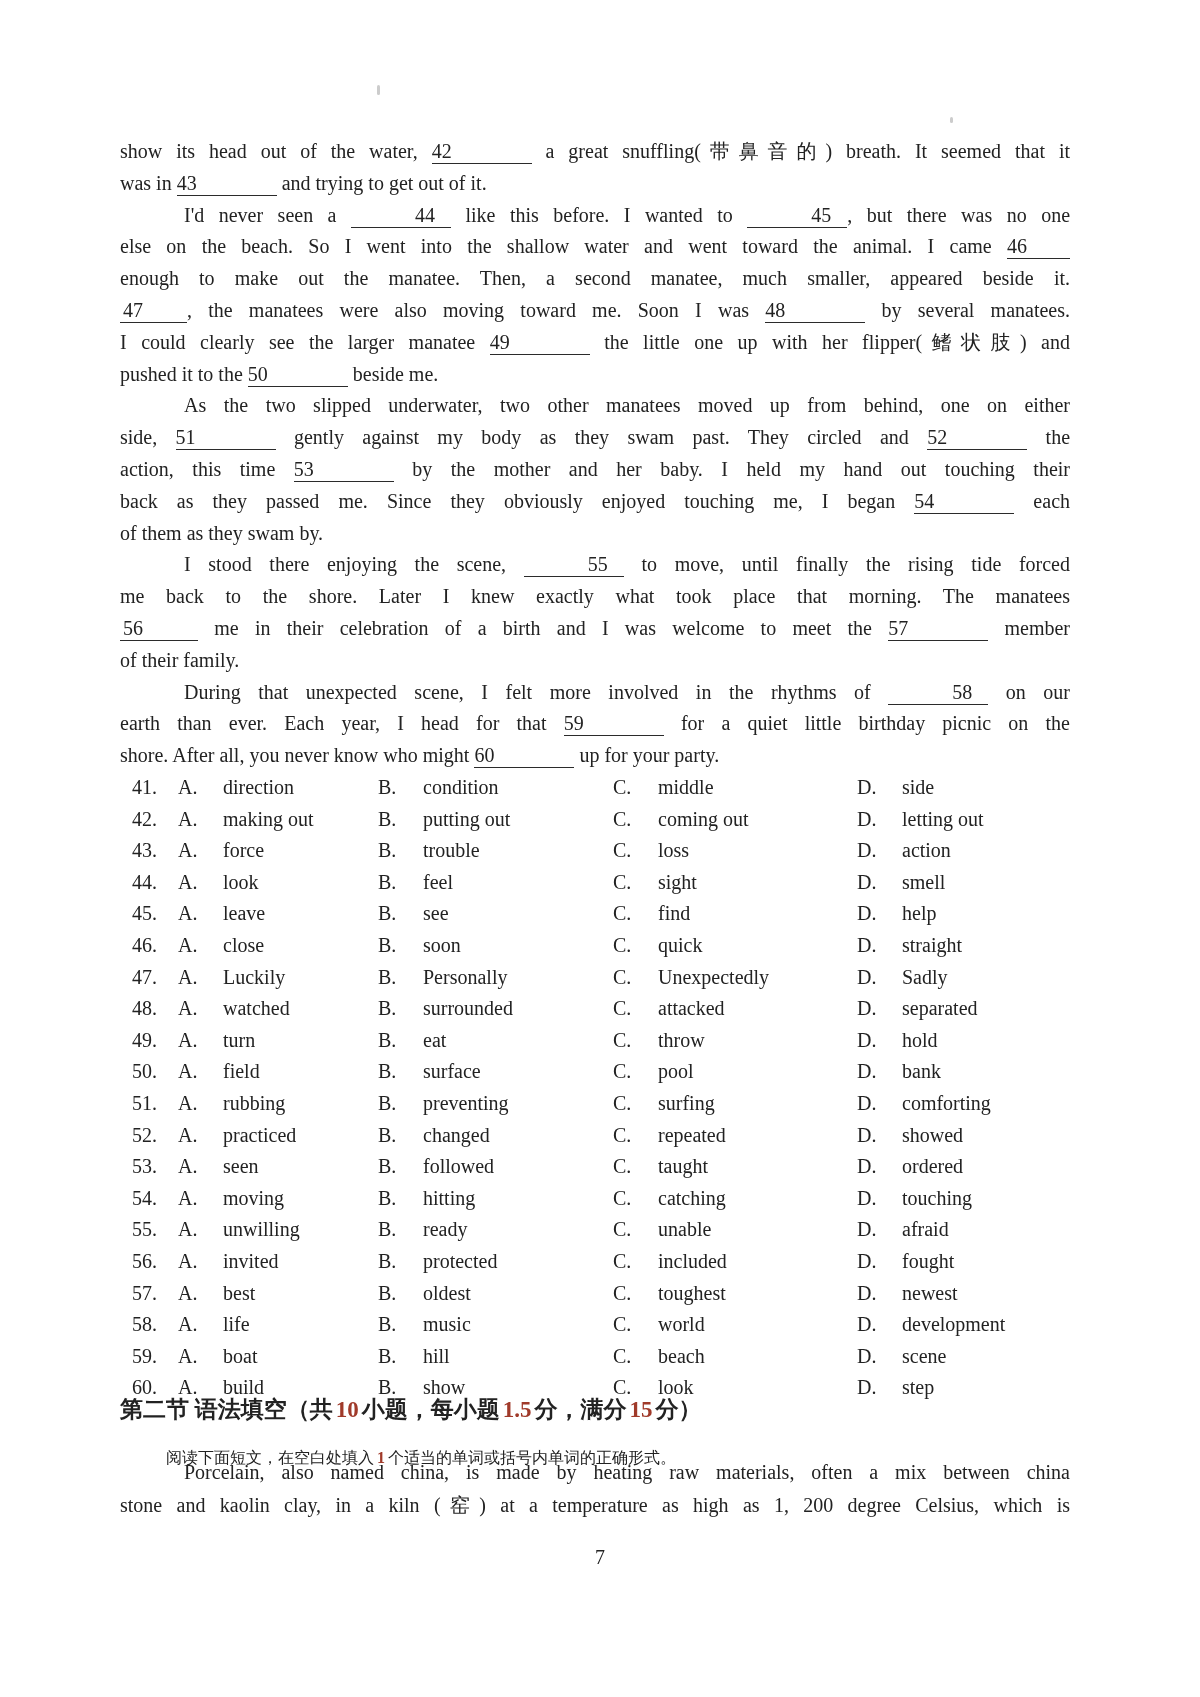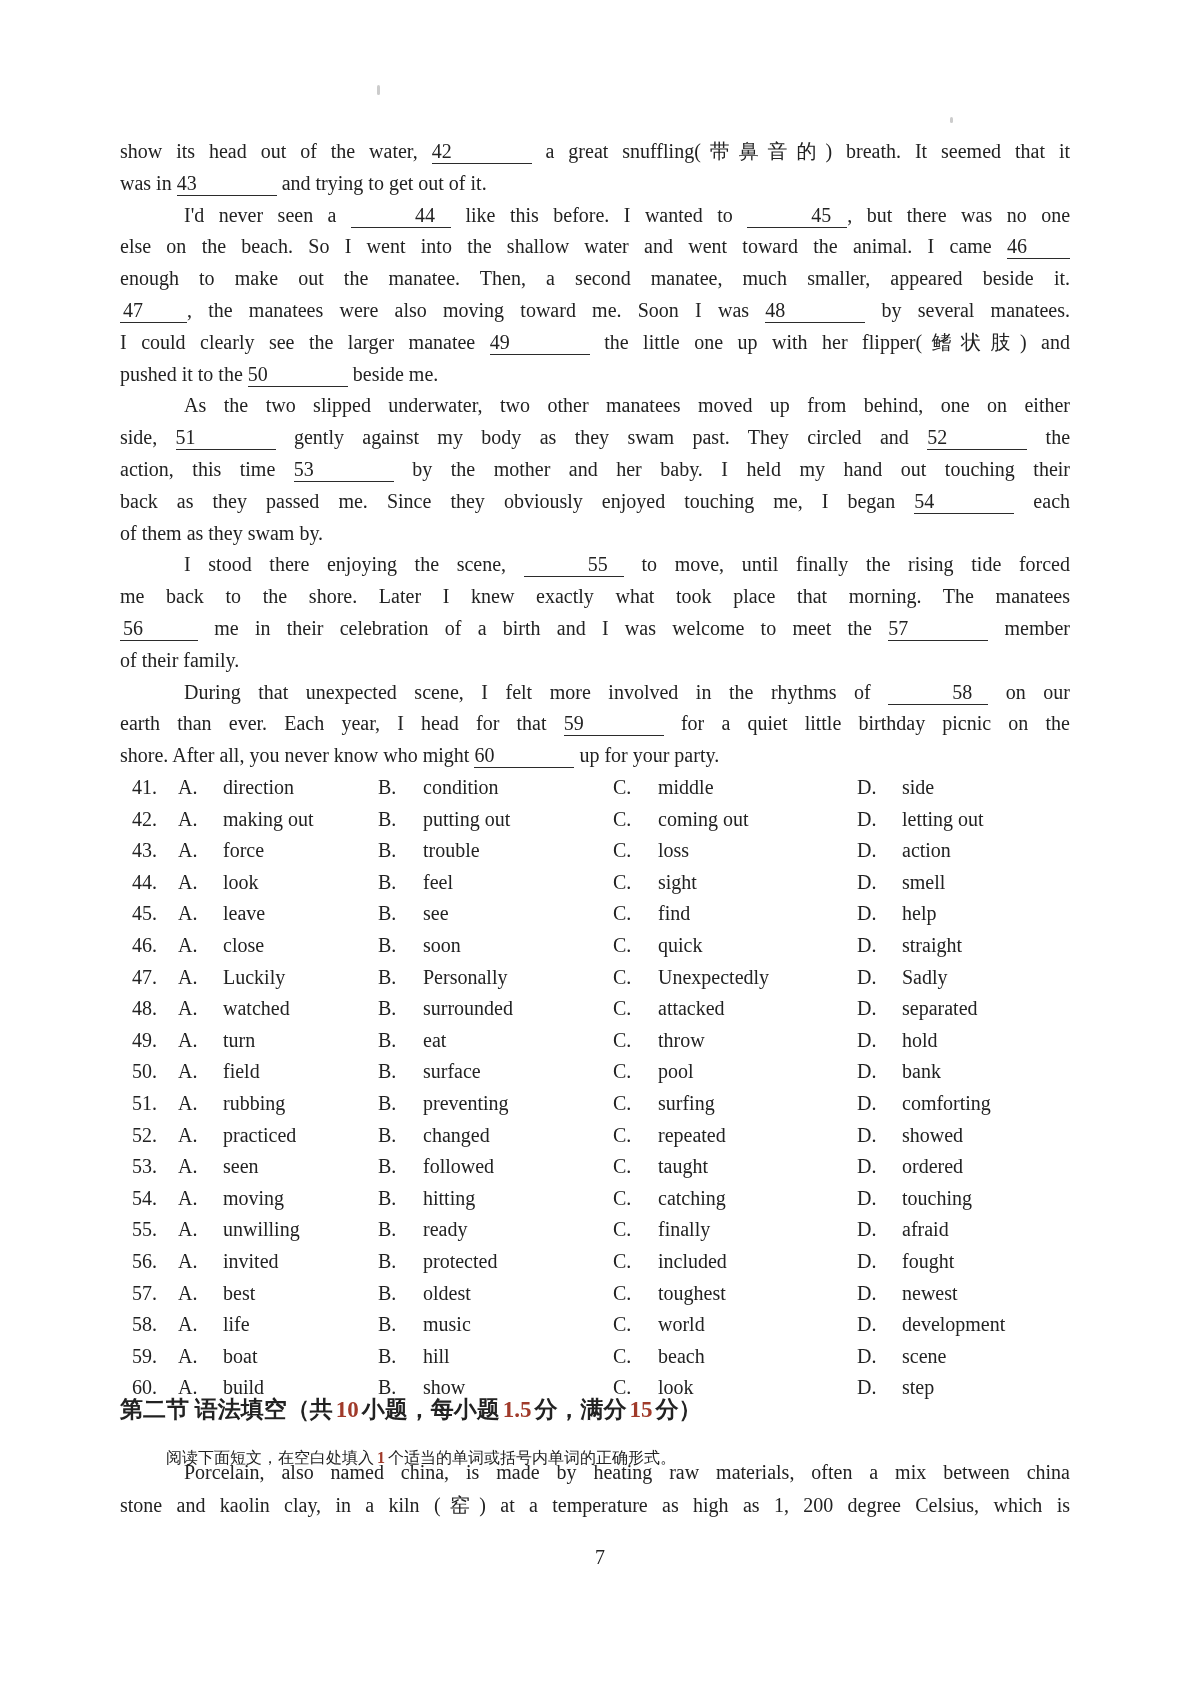--- a/index.html
+++ b/index.html
@@ -201,21 +201,21 @@
         <span class="oc"><span class="ol">A.</span><span>moving</span></span>
         <span class="oc"><span class="ol">B.</span><span>hitting</span></span>
         <span class="oc"><span class="ol">C.</span><span>catching</span></span>
         <span class="oc"><span class="ol">D.</span><span>touching</span></span>
       </div>
 
       <div class="optrow">
         <span class="on">55.</span>
         <span class="oc"><span class="ol">A.</span><span>unwilling</span></span>
         <span class="oc"><span class="ol">B.</span><span>ready</span></span>
-        <span class="oc"><span class="ol">C.</span><span>finally</span></span>
+        <span class="oc"><span class="ol">C.</span><span>unable</span></span>
         <span class="oc"><span class="ol">D.</span><span>afraid</span></span>
       </div>
 
       <div class="optrow">
         <span class="on">56.</span>
         <span class="oc"><span class="ol">A.</span><span>invited</span></span>
         <span class="oc"><span class="ol">B.</span><span>protected</span></span>
         <span class="oc"><span class="ol">C.</span><span>included</span></span>
         <span class="oc"><span class="ol">D.</span><span>fought</span></span>
       </div>

